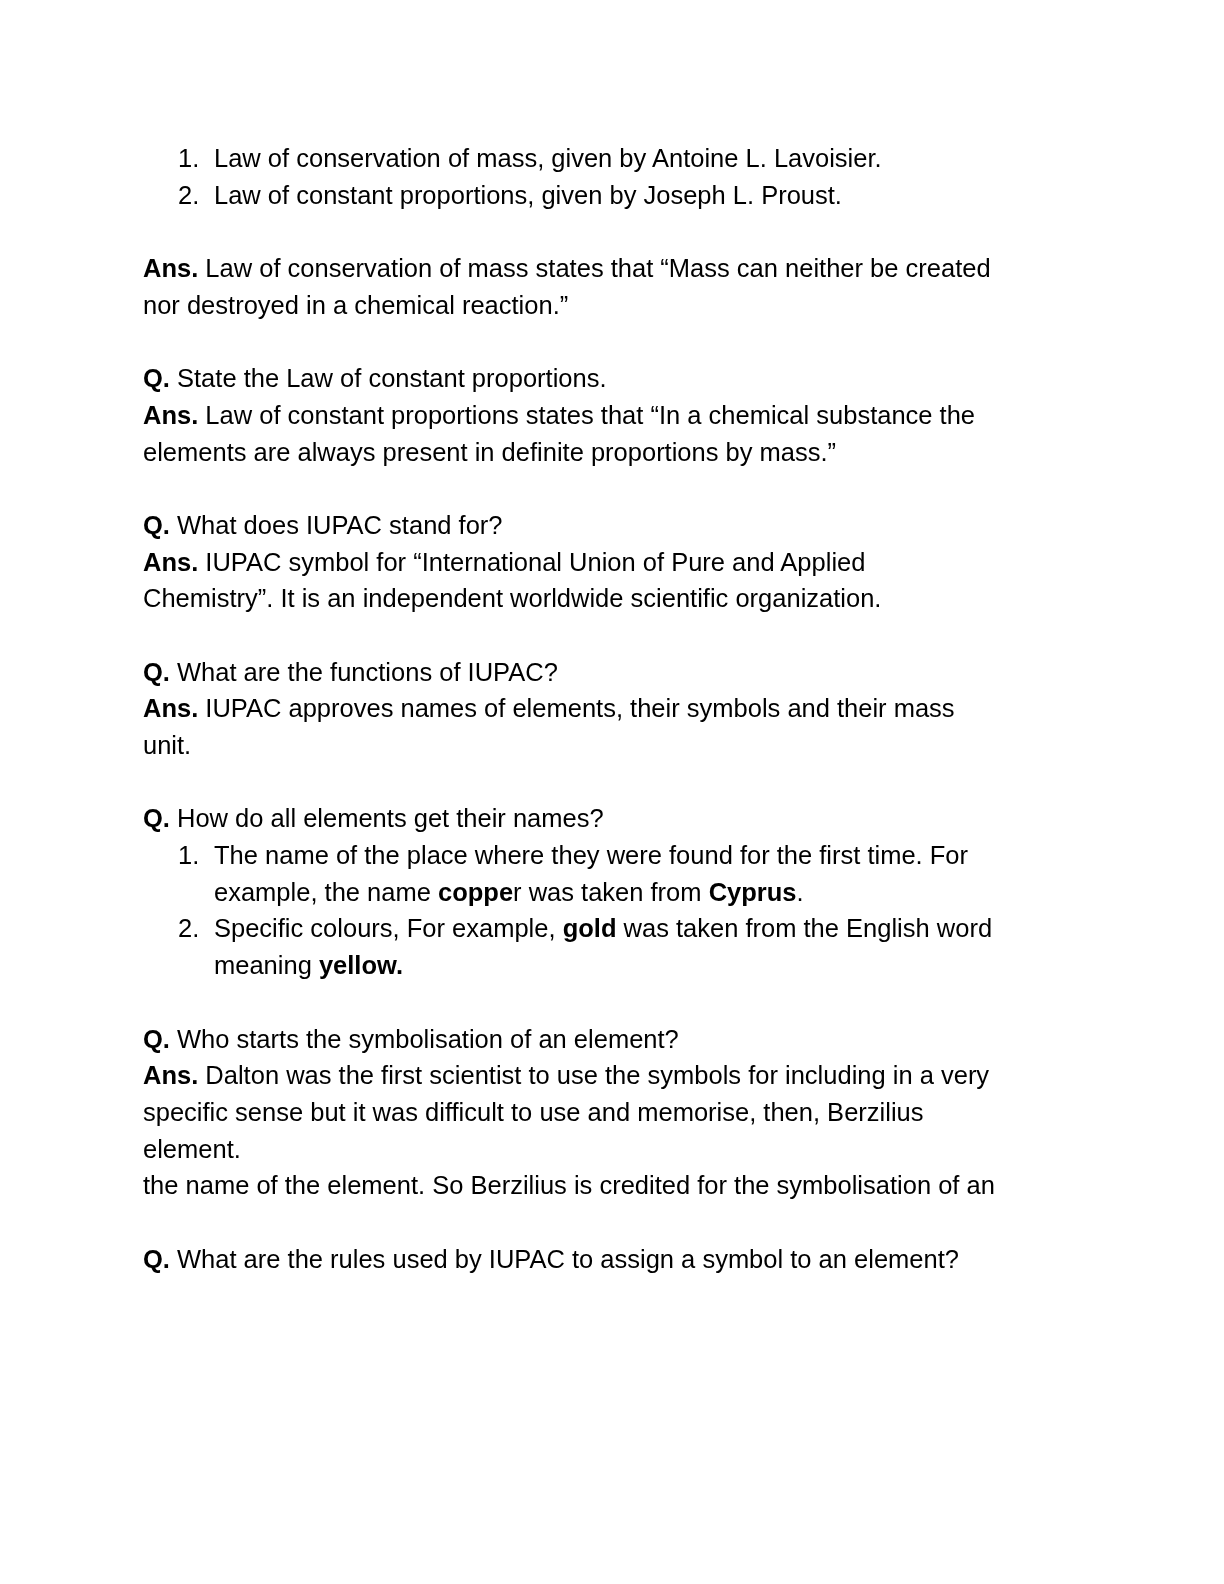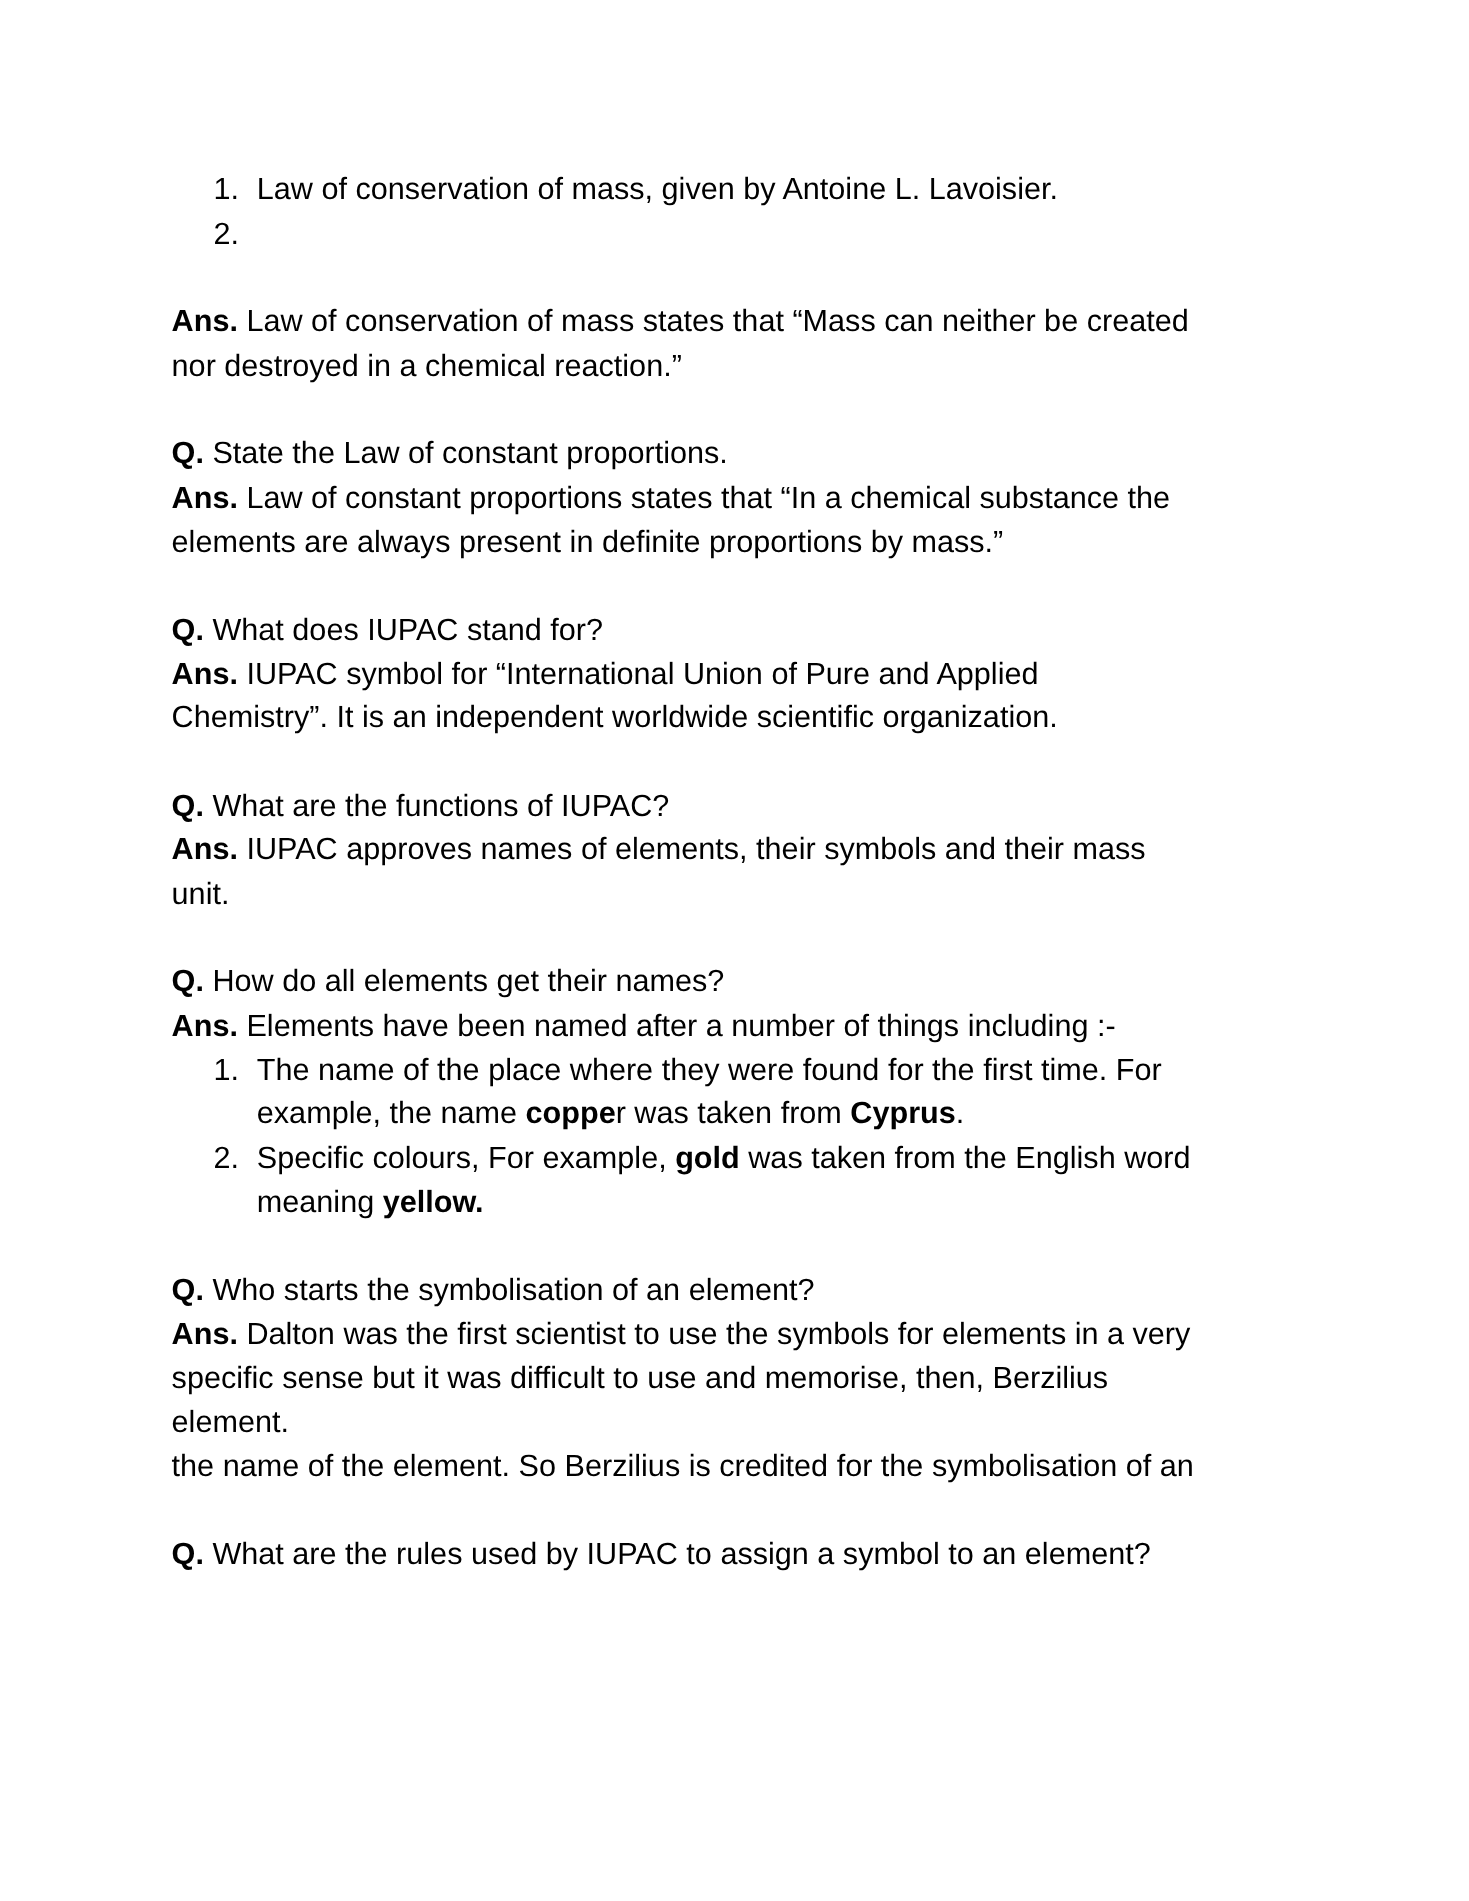--- a/index.html
+++ b/index.html
@@ -20,20 +20,21 @@
 <body>
 
 <div class="page">
 
   <div class="line li">
     <span class="num">1.</span>
     <span>Law of conservation of mass, given by Antoine L. Lavoisier.</span>
   </div>
   <div class="line li">
     <span class="num">2.</span>
+    <span>Law of constant proportions, given by Joseph L. Proust.</span>
   </div>
   <div class="gap"></div>
 
   <div class="line"><b>Ans.</b> <span>Law of conservation of mass states that “Mass can neither be created</span></div>
   <div class="line">nor destroyed in a chemical reaction.”</div>
   <div class="gap"></div>
 
   <div class="line"><b>Q.</b> <span>State the Law of constant proportions.</span></div>
   <div class="line"><b>Ans.</b> <span>Law of constant proportions states that “In a chemical substance the</span></div>
   <div class="line">elements are always present in definite proportions by mass.”</div>
@@ -43,35 +44,34 @@
   <div class="line"><b>Ans.</b> <span>IUPAC symbol for “International Union of Pure and Applied</span></div>
   <div class="line">Chemistry”. It is an independent worldwide scientific organization.</div>
   <div class="gap"></div>
 
   <div class="line"><b>Q.</b> <span>What are the functions of IUPAC?</span></div>
   <div class="line"><b>Ans.</b> <span>IUPAC approves names of elements, their symbols and their mass</span></div>
   <div class="line">unit.</div>
   <div class="gap"></div>
 
   <div class="line"><b>Q.</b> <span>How do all elements get their names?</span></div>
-  <div class="line"><b>Ans.</b> <span>Elements have been named after a number of things including :-</span></div>
   <div class="line li">
     <span class="num">1.</span>
     <span>The name of the place where they were found for the first time. For</span>
   </div>
   <div class="line cont"><span>example, the name </span><b>coppe</b><span>r was taken from </span><b>Cyprus</b><span>.</span></div>
   <div class="line li">
     <span class="num">2.</span>
     <span>Specific colours, For example, </span><b>gold</b><span> was taken from the English word</span>
   </div>
   <div class="line cont"><span>meaning </span><b>yellow.</b></div>
   <div class="gap"></div>
 
   <div class="line"><b>Q.</b> <span>Who starts the symbolisation of an element?</span></div>
-  <div class="line"><b>Ans.</b> <span>Dalton was the first scientist to use the symbols for elements in a very</span></div>
+  <div class="line"><b>Ans.</b> <span>Dalton was the first scientist to use the symbols for including in a very</span></div>
   <div class="line">specific sense but it was difficult to use and memorise, then, Berzilius</div>
   <div class="line">element.</div>
   <div class="line">the name of the element. So Berzilius is credited for the symbolisation of an</div>
   <div class="gap"></div>
 
   <div class="line"><b>Q.</b> <span>What are the rules used by IUPAC to assign a symbol to an element?</span></div>
 
 </div>
 
 </body></html>

